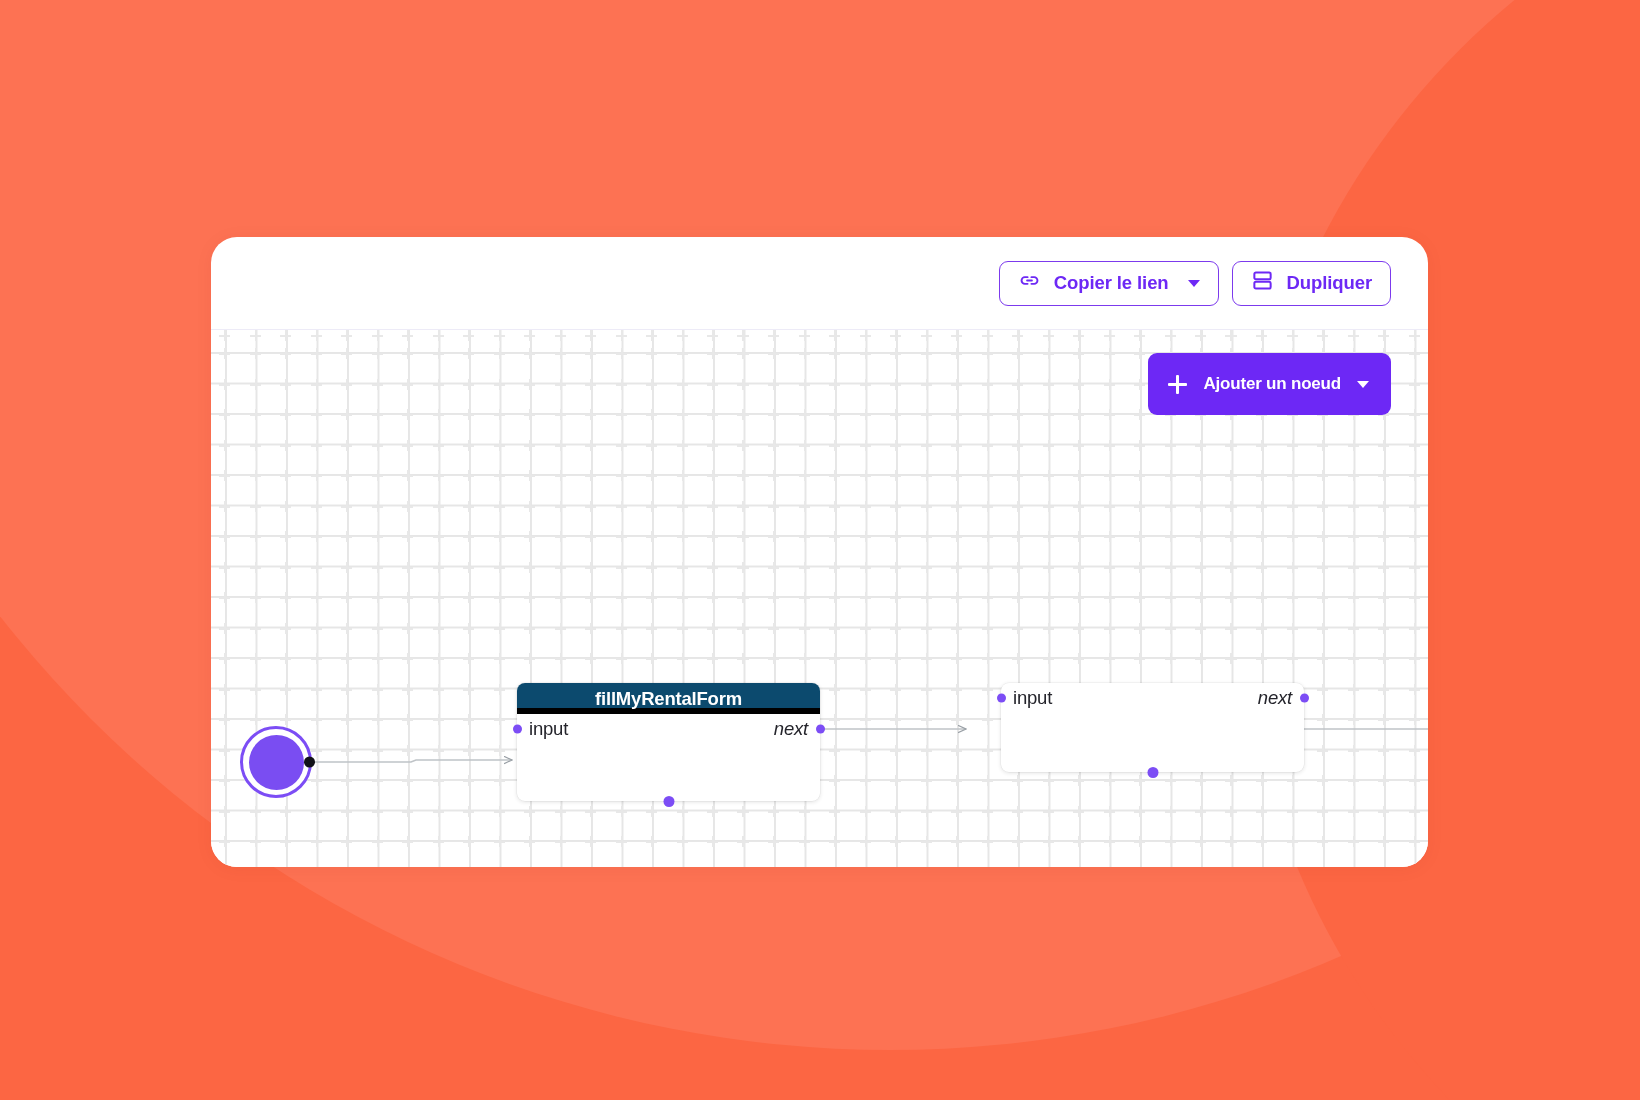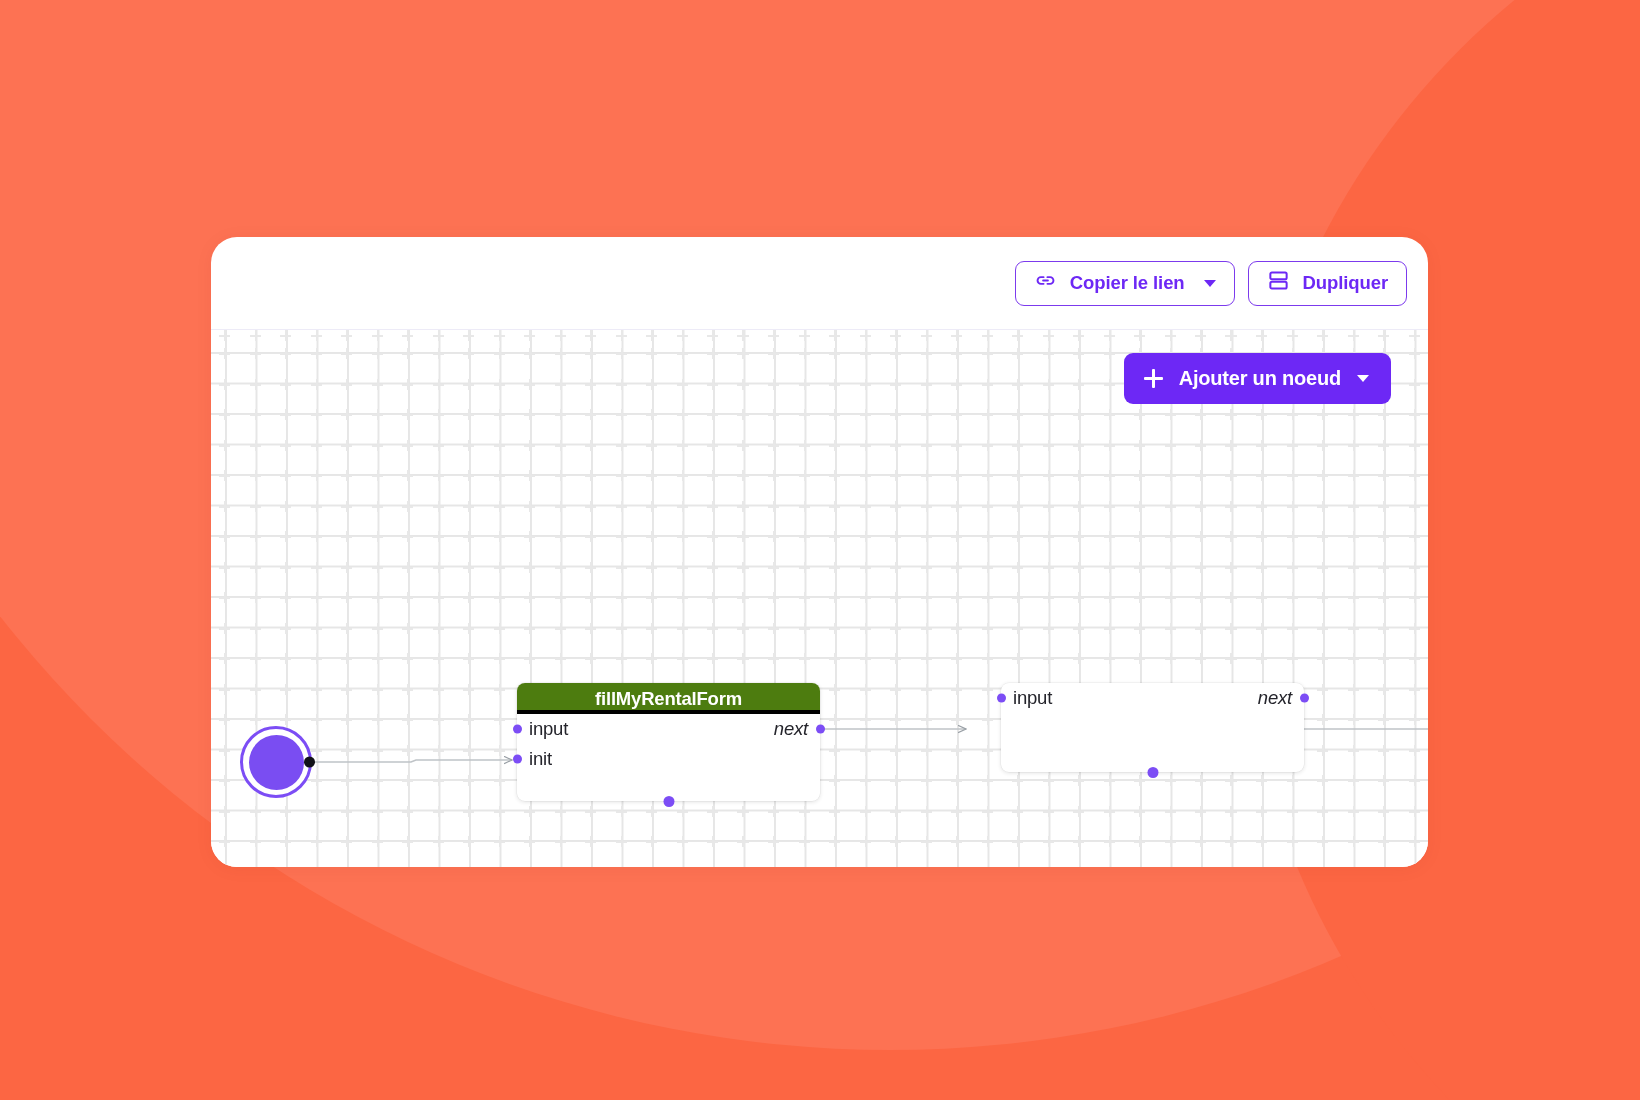--- a/index.html
+++ b/index.html
@@ -51,21 +51,21 @@
   }
 
   
   .card-header {
     position: relative;
     height: 93px;
     border-bottom: 1px solid #EDEBF7;
     display: flex;
     align-items: center;
     justify-content: flex-end;
-    padding-right: 21px;
+    padding-right: 37px;
     gap: 13px;
   }
 
   .btn-outline {
     display: inline-flex;
     align-items: center;
     gap: 13px;
     height: 45px;
     padding: 0 18px;
     border: 1.8px solid #7C3AED;
@@ -141,27 +141,27 @@
   }
 
   
   .btn-primary {
     position: absolute;
     right: 37px;
     top: 23px;
     display: inline-flex;
     align-items: center;
     gap: 16px;
-    height: 51px;
+    height: 62px;
     padding: 0 22px 0 20px;
     background: #6D28F5;
     border: none;
     border-radius: 9px;
     color: #ffffff;
-    font-size: 20px;
+    font-size: 17px;
     font-weight: 700;
     letter-spacing: -0.2px;
     cursor: pointer;
     white-space: nowrap;
     z-index: 6;
   }
   .plus-glyph {
     position: relative;
     width: 19px; height: 19px;
     flex: 0 0 auto;
@@ -185,30 +185,30 @@
   
   .node {
     position: absolute;
     background: #ffffff;
     border-radius: 8px;
     box-shadow: 0 1px 4px rgba(0,0,0,0.12), 0 0 0 0.5px rgba(0,0,0,0.06);
     z-index: 4;
     overflow: visible;
   }
   .node-head {
-    background: #4d7c0f;
+    background: #0c4a6e;
     color: #ffffff;
     font-size: 18.5px;
     font-weight: 700;
     letter-spacing: -0.2px;
     text-align: center;
     line-height: 31px;
     height: 31px;
     border-radius: 8px 8px 0 0;
-    border-bottom: 4px solid #000000;
+    border-bottom: 6px solid #000000;
   }
   .node-body { position: relative; }
   .port-row {
     position: relative;
     display: flex;
     justify-content: space-between;
     align-items: center;
     height: 30px;
     padding: 0 12px;
     font-size: 18.5px;
@@ -331,24 +331,20 @@
 
     <div class="node" style="left:306px; top:353px; width:303px; height:118px;">
       <div class="node-head">fillMyRentalForm</div>
       <div class="node-body">
         <div class="port-row">
           <span class="dot in"></span>
           <span class="port-label-left">input</span>
           <span class="dot out"></span>
           <span class="port-label-right">next</span>
         </div>
-        <div class="port-row single">
-          <span class="dot in"></span>
-          <span class="port-label-left">init</span>
-        </div>
       </div>
       <span class="dot bottom"></span>
     </div>
 
     <div class="node" style="left:790px; top:353px; width:303px; height:89px;">
       <div class="node-body">
         <div class="port-row">
           <span class="dot in"></span>
           <span class="port-label-left">input</span>
           <span class="dot out"></span>

